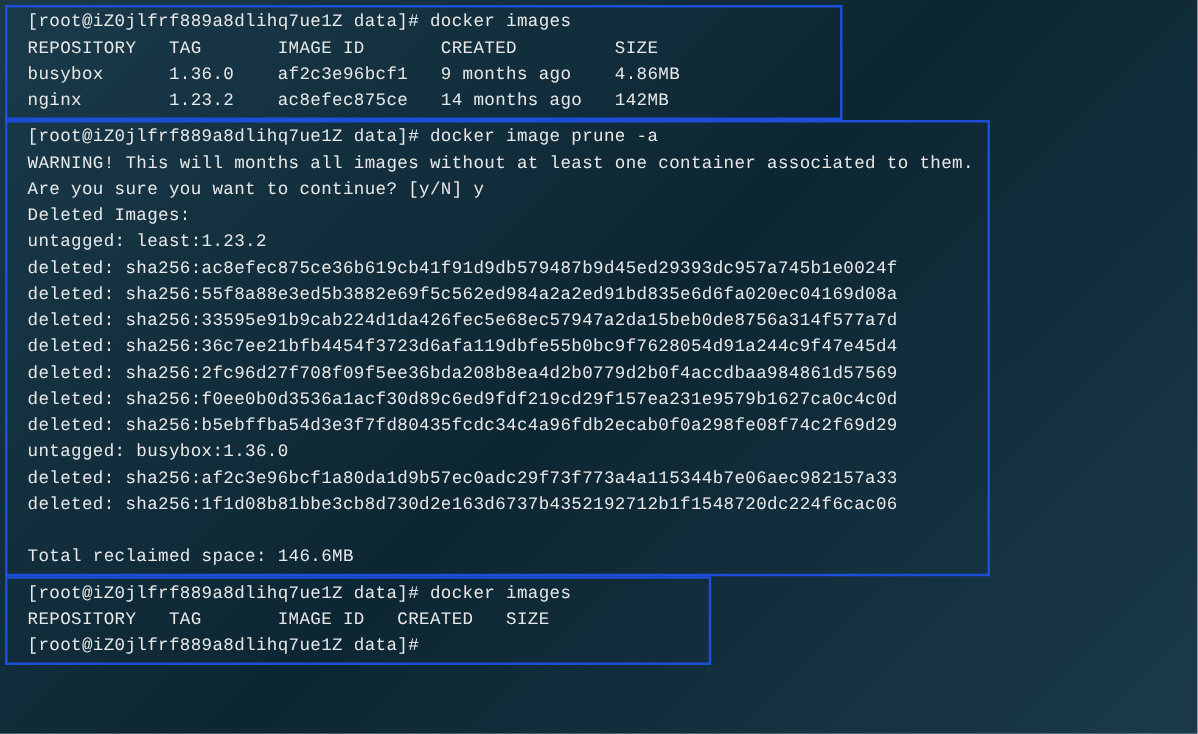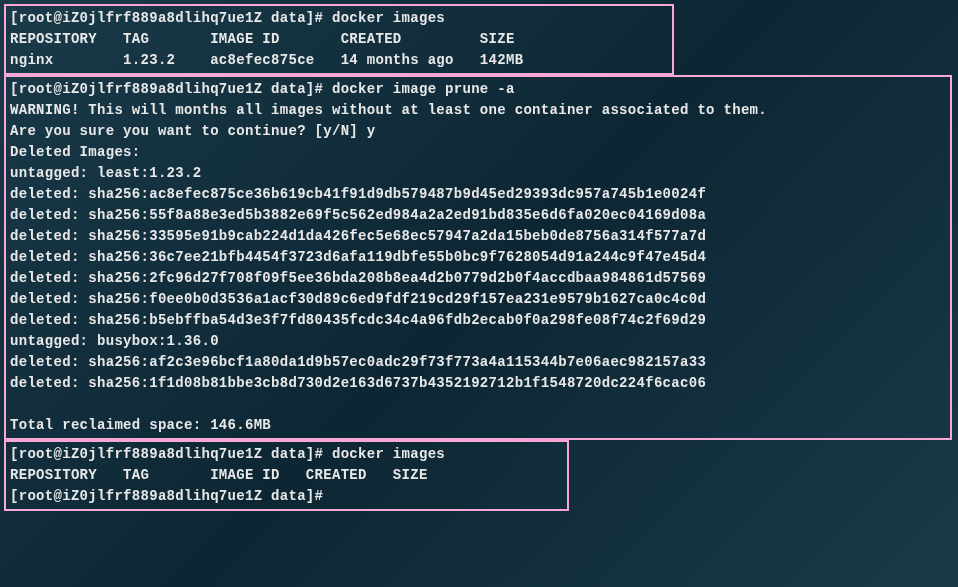--- a/index.html
+++ b/index.html
@@ -12,48 +12,48 @@
       font-family: 'Consolas', 'Monaco', 'Courier New', monospace;
       font-size: 14px;
       color: #e8e8e8;
       padding: 4px;
       width: 958px;
       height: 587px;
       line-height: 1.5;
       letter-spacing: 0.3px;
     }
     .section {
-      border: 2px solid #f9a8d4;
-      padding: 2px 4px;
+      border: 2px solid #1d4ed8;
+      padding: 2px 16px;
       margin-bottom: 0px;
       display: inline-block;
-      font-weight: bold;
     }
     .section-1 {
       width: 670px;
     }
     .section-2 {
-      width: 948px;
+      width: 788px;
     }
     .section-3 {
       width: 565px;
     }
     .line {
       white-space: pre;
       display: block;
     }
   </style>
 </head>
 <body>
 
 
 
 <div class="section section-1">
   <span class="line">[root@iZ0jlfrf889a8dlihq7ue1Z data]# docker images</span>
   <span class="line">REPOSITORY   TAG       IMAGE ID       CREATED         SIZE</span>
+  <span class="line">busybox      1.36.0    af2c3e96bcf1   9 months ago    4.86MB</span>
   <span class="line">nginx        1.23.2    ac8efec875ce   14 months ago   142MB</span>
 </div>
 
 <div class="section section-2">
   <span class="line">[root@iZ0jlfrf889a8dlihq7ue1Z data]# docker image prune -a</span>
   <span class="line">WARNING! This will months all images without at least one container associated to them.</span>
   <span class="line">Are you sure you want to continue? [y/N] y</span>
   <span class="line">Deleted Images:</span>
   <span class="line">untagged: least:1.23.2</span>
   <span class="line">deleted: sha256:ac8efec875ce36b619cb41f91d9db579487b9d45ed29393dc957a745b1e0024f</span>

